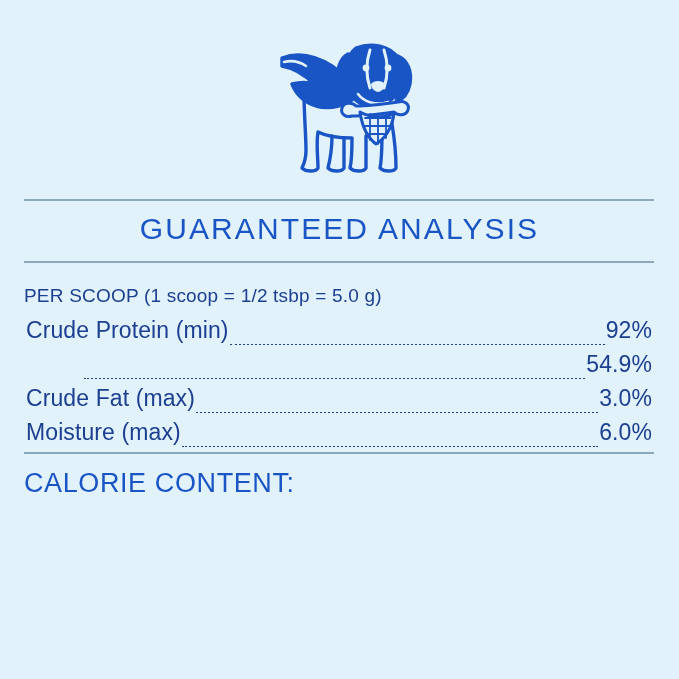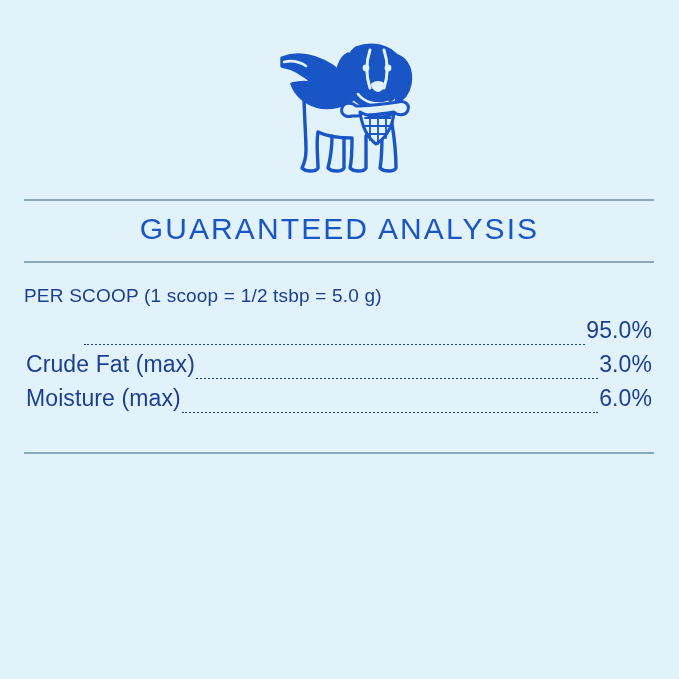--- a/index.html
+++ b/index.html
@@ -190,36 +190,42 @@
   <div class="rule rule-top"></div>
 
   <div class="title">GUARANTEED ANALYSIS</div>
 
   <div class="rule rule-mid"></div>
 
   <div class="per-scoop">PER SCOOP (1 scoop = 1/2 tsbp = 5.0 g)</div>
 
   <div class="rows">
 
+    <div class="row">
+      <span class="label">Crude Protein (min)</span>
+      <span class="leader"></span>
+      <span class="value">92%</span>
+    </div>
 
     <div class="row gap-leader">
       <span class="leader"></span>
-      <span class="value">95.0%</span>
+      <span class="value">54.9%</span>
     </div>
 
     <div class="row">
       <span class="label">Crude Fat (max)</span>
       <span class="leader"></span>
       <span class="value">3.0%</span>
     </div>
 
     <div class="row">
       <span class="label">Moisture (max)</span>
       <span class="leader"></span>
       <span class="value">6.0%</span>
     </div>
 
   </div>
 
   <div class="rule rule-bottom"></div>
 
+  <div class="calorie-heading">CALORIE CONTENT:</div>
 
 </div>
 
 </body></html>

